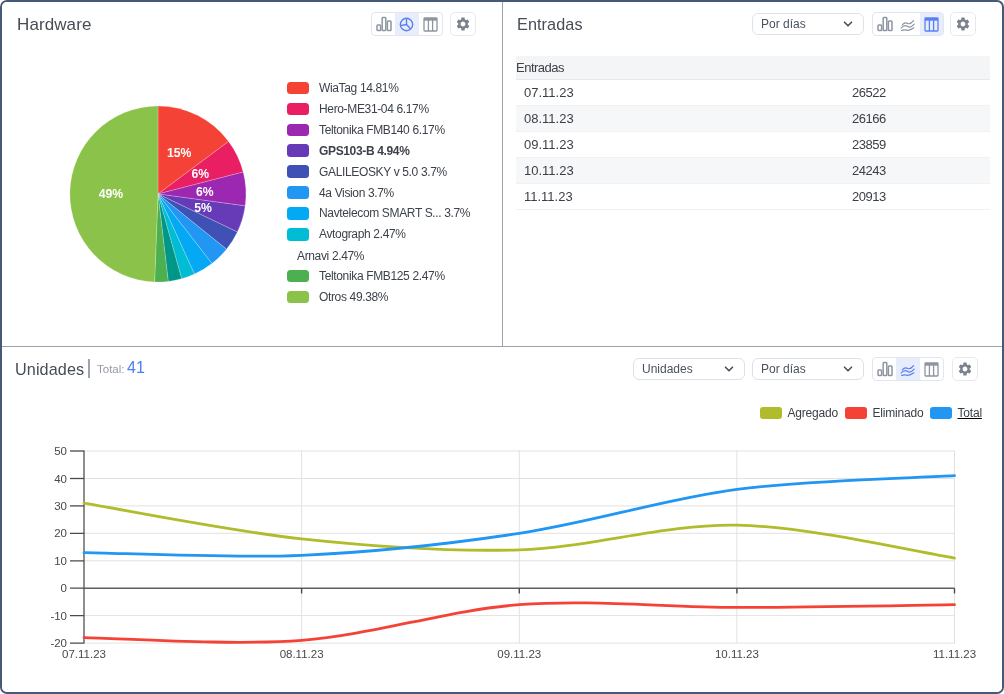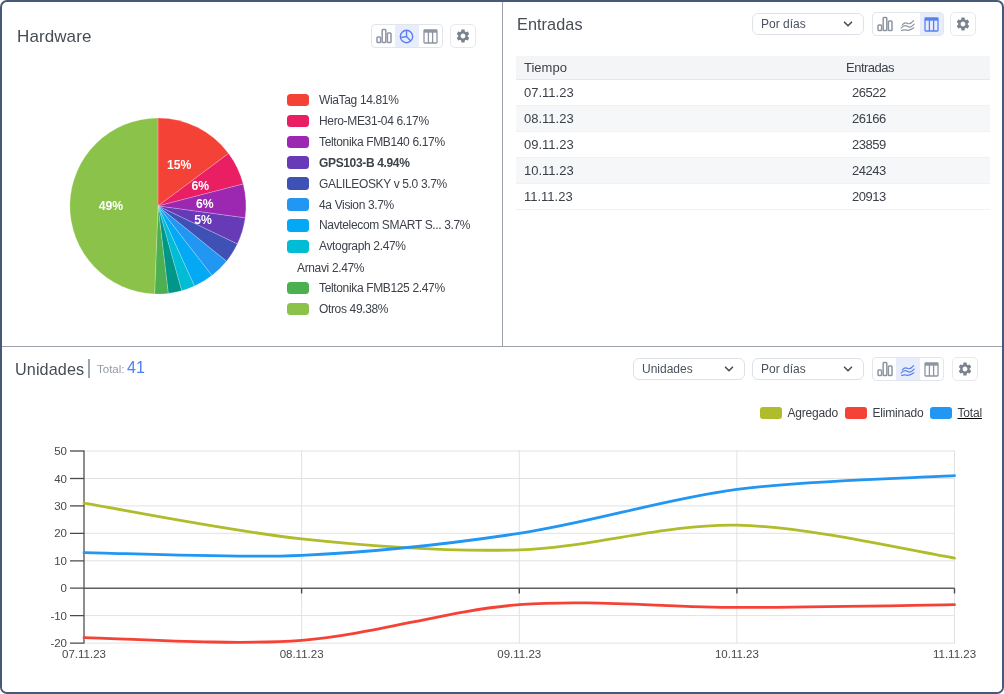--- a/index.html
+++ b/index.html
@@ -21,21 +21,21 @@
 .c1 { margin-left:8px; width:322px; font-size:13px; color:#3a3f47; }
 .c2 { font-size:13px; letter-spacing:-0.5px; color:#3a3f47; }
 .trow .c2 { padding-left:6px; }
 .thead .c1, .thead .c2 { color:#3d4249; }
 .lleg { position:absolute; height:12px; display:flex; align-items:center; }
 .lleg .sw { width:21.5px; height:11.5px; border-radius:3px; }
 .lleg .lt { font-size:12px; letter-spacing:-0.2px; color:#3a3f45; margin-left:6px; }
 </style></head>
 <body>
 
-<div class="panel" style="left:0;top:12px;width:444px;height:344px;">
+<div class="panel" style="left:0;top:0;width:444px;height:344px;">
   <div class="title" style="left:15px;top:13px;">Hardware</div>
   <div class="igroup" style="left:369px;top:10px;">
       <div class="cell" style="">
         <svg width="16" height="16" viewBox="0 0 16 16">
           <g fill="none" stroke="#8d95a1" stroke-width="1.5">
             <rect x="1" y="9" width="3.6" height="5.5" rx="0.8"></rect>
             <rect x="6.2" y="1.5" width="3.6" height="13" rx="0.8"></rect>
             <rect x="11.4" y="5" width="3.6" height="9.5" rx="0.8"></rect>
           </g>
         </svg>
@@ -166,21 +166,20 @@
           <rect x="1" y="1" width="13" height="2.7" fill="#5b7ff2" stroke="none"></rect>
         </svg>
       </div>
     </div>
   <div class="gearbtn" style="left:448px;top:10px;">
       <svg width="16" height="16" viewBox="0 0 24 24">
         <path fill="#7a828e" d="M19.14,12.94c0.04-0.3,0.06-0.61,0.06-0.94c0-0.32-0.02-0.64-0.07-0.94l2.03-1.58c0.18-0.14,0.23-0.41,0.12-0.61 l-1.92-3.32c-0.12-0.22-0.37-0.29-0.59-0.22l-2.39,0.96c-0.5-0.38-1.03-0.7-1.62-0.94L14.4,2.81c-0.04-0.24-0.24-0.41-0.48-0.41 h-3.84c-0.24,0-0.43,0.17-0.47,0.41L9.25,5.35C8.66,5.59,8.12,5.92,7.63,6.29L5.24,5.33c-0.22-0.08-0.47,0-0.59,0.22L2.74,8.87 C2.62,9.08,2.66,9.34,2.86,9.48l2.03,1.58C4.84,11.36,4.8,11.69,4.8,12s0.02,0.64,0.07,0.94l-2.03,1.58 c-0.18,0.14-0.23,0.41-0.12,0.61l1.92,3.32c0.12,0.22,0.37,0.29,0.59,0.22l2.39-0.96c0.5,0.38,1.03,0.7,1.62,0.94l0.36,2.54 c0.05,0.24,0.24,0.41,0.48,0.41h3.84c0.24,0,0.44-0.17,0.47-0.41l0.36-2.54c0.59-0.24,1.13-0.56,1.62-0.94l2.39,0.96 c0.22,0.08,0.47,0,0.59-0.22l1.92-3.32c0.12-0.22,0.07-0.47-0.12-0.61L19.14,12.94z M12,15.6c-1.98,0-3.6-1.62-3.6-3.6 s1.62-3.6,3.6-3.6s3.6,1.62,3.6,3.6S13.98,15.6,12,15.6z"></path>
       </svg>
     </div>
   <div class="thead">
-      <span class="c1">Tiempo</span>
       <span class="c2">Entradas</span>
     </div>
   <div style="position:absolute;left:14px;top:77.5px;">
 <div class="trow" style="background:#ffffff;">
         <span class="c1">07.11.23</span>
         <span class="c2">26522</span>
       </div>
 <div class="trow" style="background:#f6f7f8;">
         <span class="c1">08.11.23</span>
         <span class="c2">26166</span>

